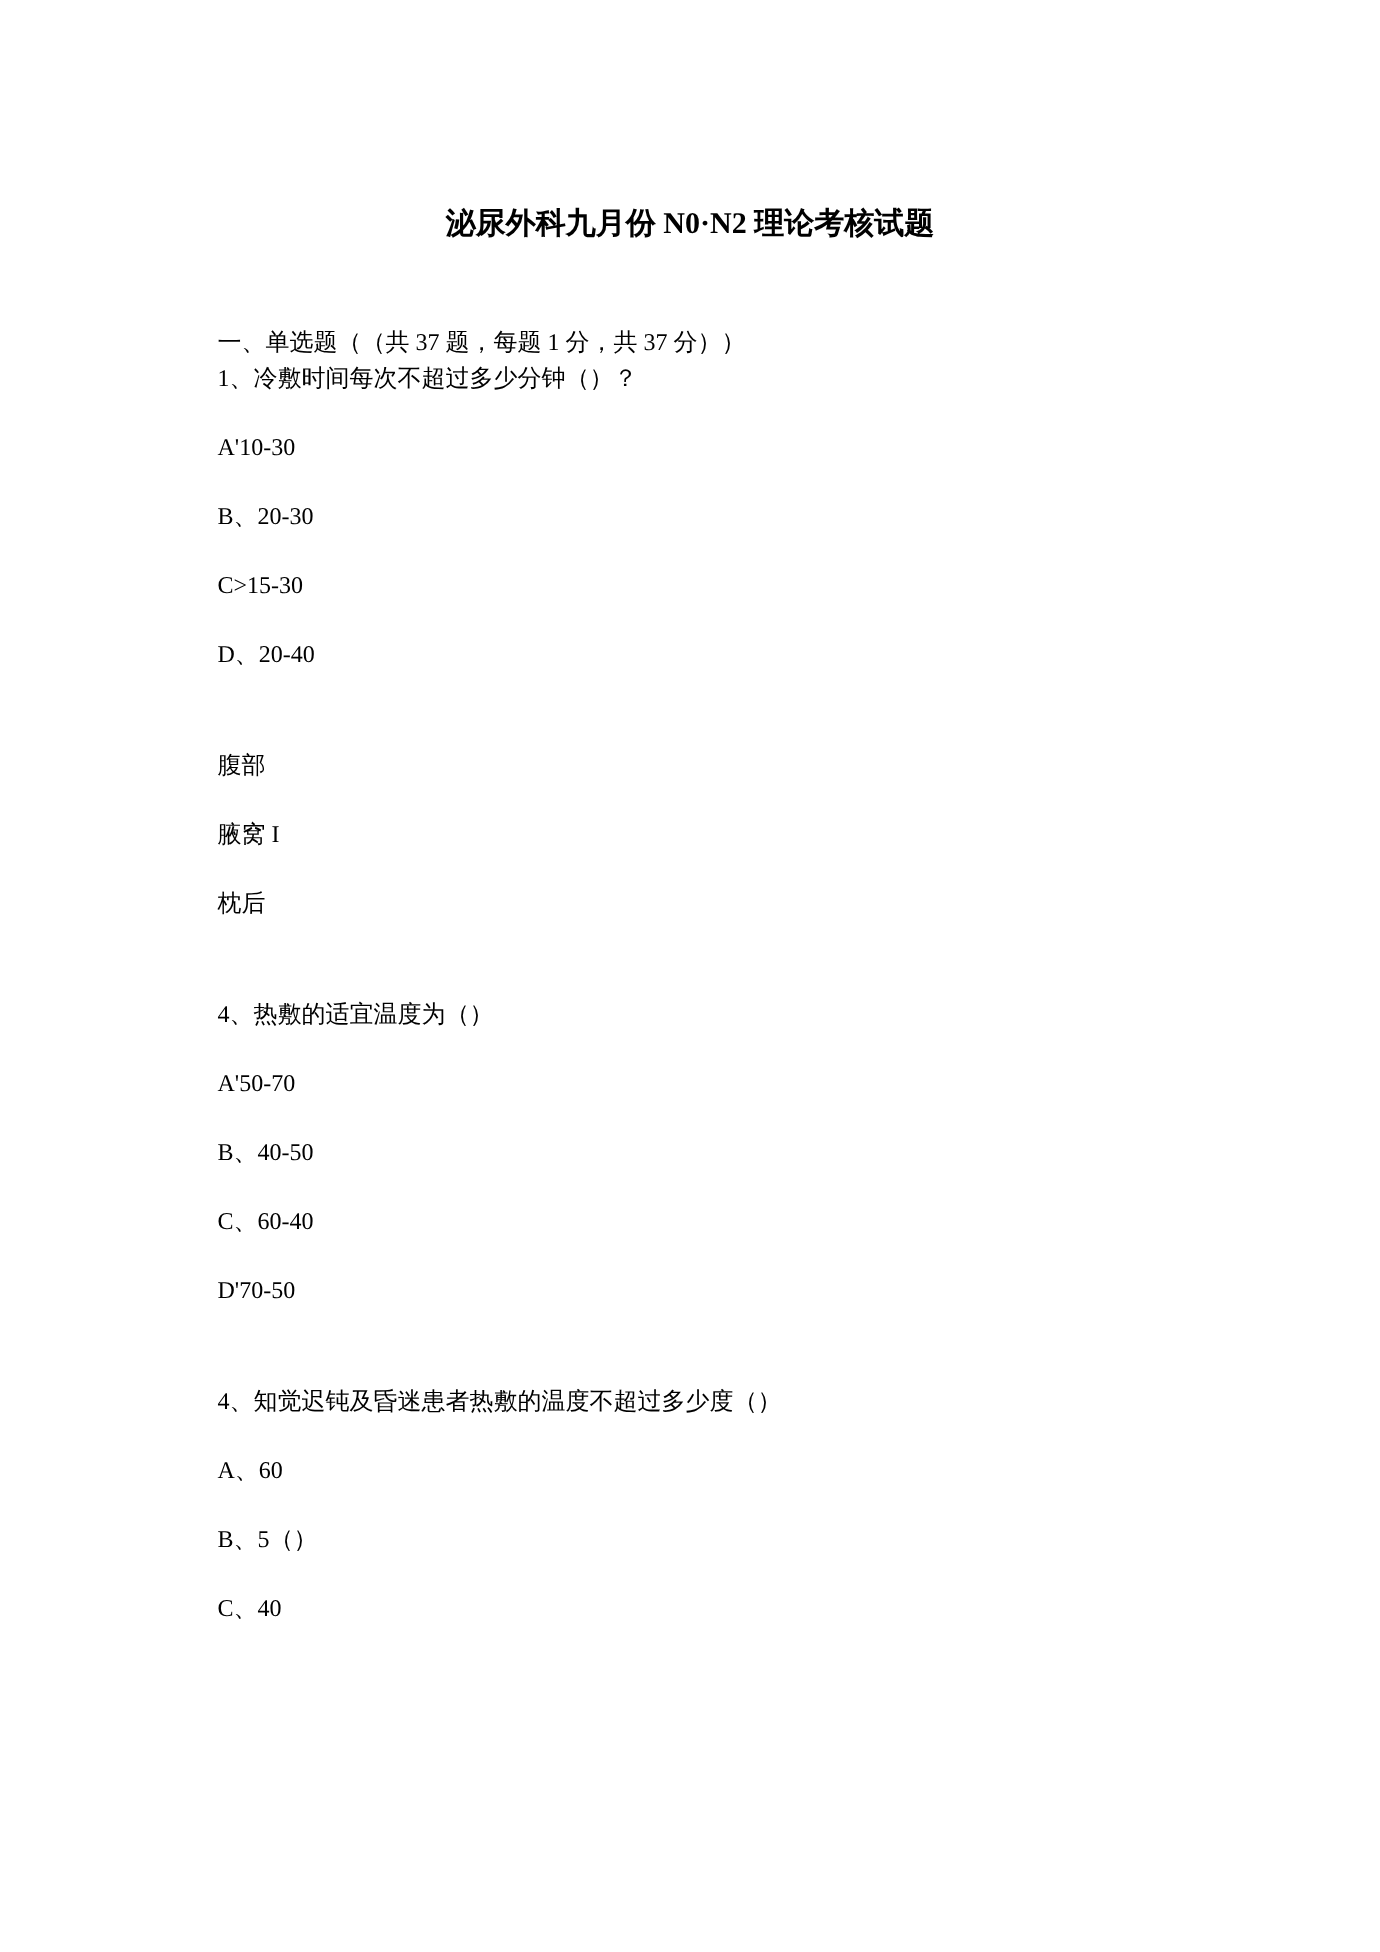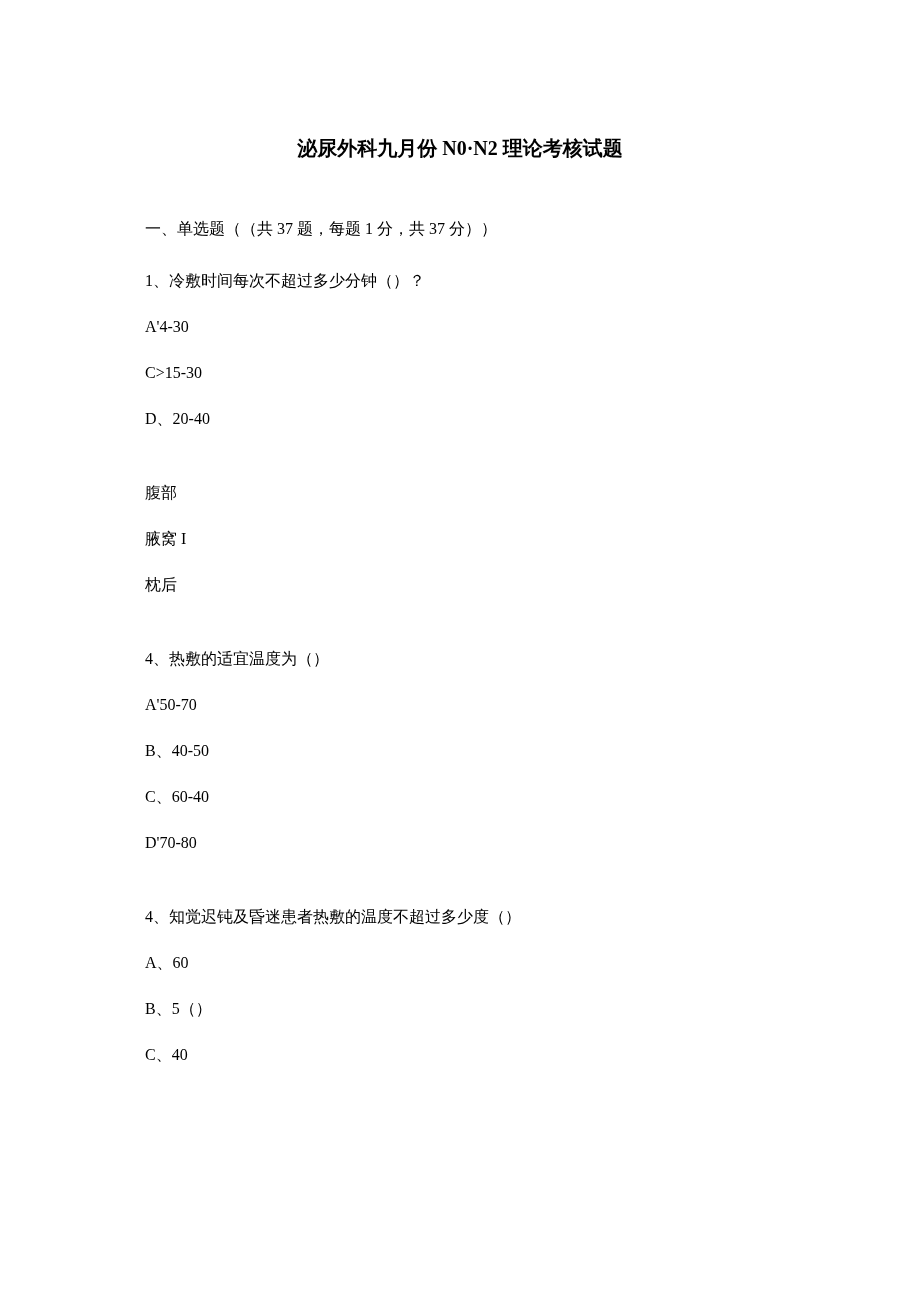--- a/index.html
+++ b/index.html
@@ -17,21 +17,20 @@
     }
     .title {
       text-align: center;
       font-size: 20px;
       font-weight: bold;
       margin-bottom: 55px;
       font-family: "SimSun", "宋体", serif;
     }
     .section-header {
       font-size: 16px;
-      margin-bottom: 28px;
       line-height: 1.5;
       font-family: Liberation Serif, serif;
     }
     .question {
       font-size: 16px;
       margin-bottom: 22px;
       line-height: 1.5;
     }
     .option {
       font-size: 16px;
@@ -47,37 +46,38 @@
   </style>
 </head>
 <body>
 
 <h1 class="title">泌尿外科九月份 N0·N2 理论考核试题</h1>
 
 <div class="section-header">一、单选题（（共 37 题，每题 1 分，共 37 分））</div>
 
 <div class="question-block">
   <div class="question">1、冷敷时间每次不超过多少分钟（）？</div>
-  <div class="option">A'4-30</div>
+  <div class="option">A'10-30</div>
+  <div class="option">B、20-30</div>
   <div class="option">C&gt;15-30</div>
   <div class="option">D、20-40</div>
 </div>
 
 <div class="question-block">
   <div class="option">腹部</div>
   <div class="option">腋窝 I</div>
   <div class="option">枕后</div>
 </div>
 
 <div class="question-block">
   <div class="question">4、热敷的适宜温度为（）</div>
   <div class="option">A'50-70</div>
   <div class="option">B、40-50</div>
   <div class="option">C、60-40</div>
-  <div class="option">D'70-80</div>
+  <div class="option">D'70-50</div>
 </div>
 
 <div class="question-block">
   <div class="question">4、知觉迟钝及昏迷患者热敷的温度不超过多少度（）</div>
   <div class="option">A、60</div>
   <div class="option">B、5（）</div>
   <div class="option">C、40</div>
 </div>
 
 </body></html>

